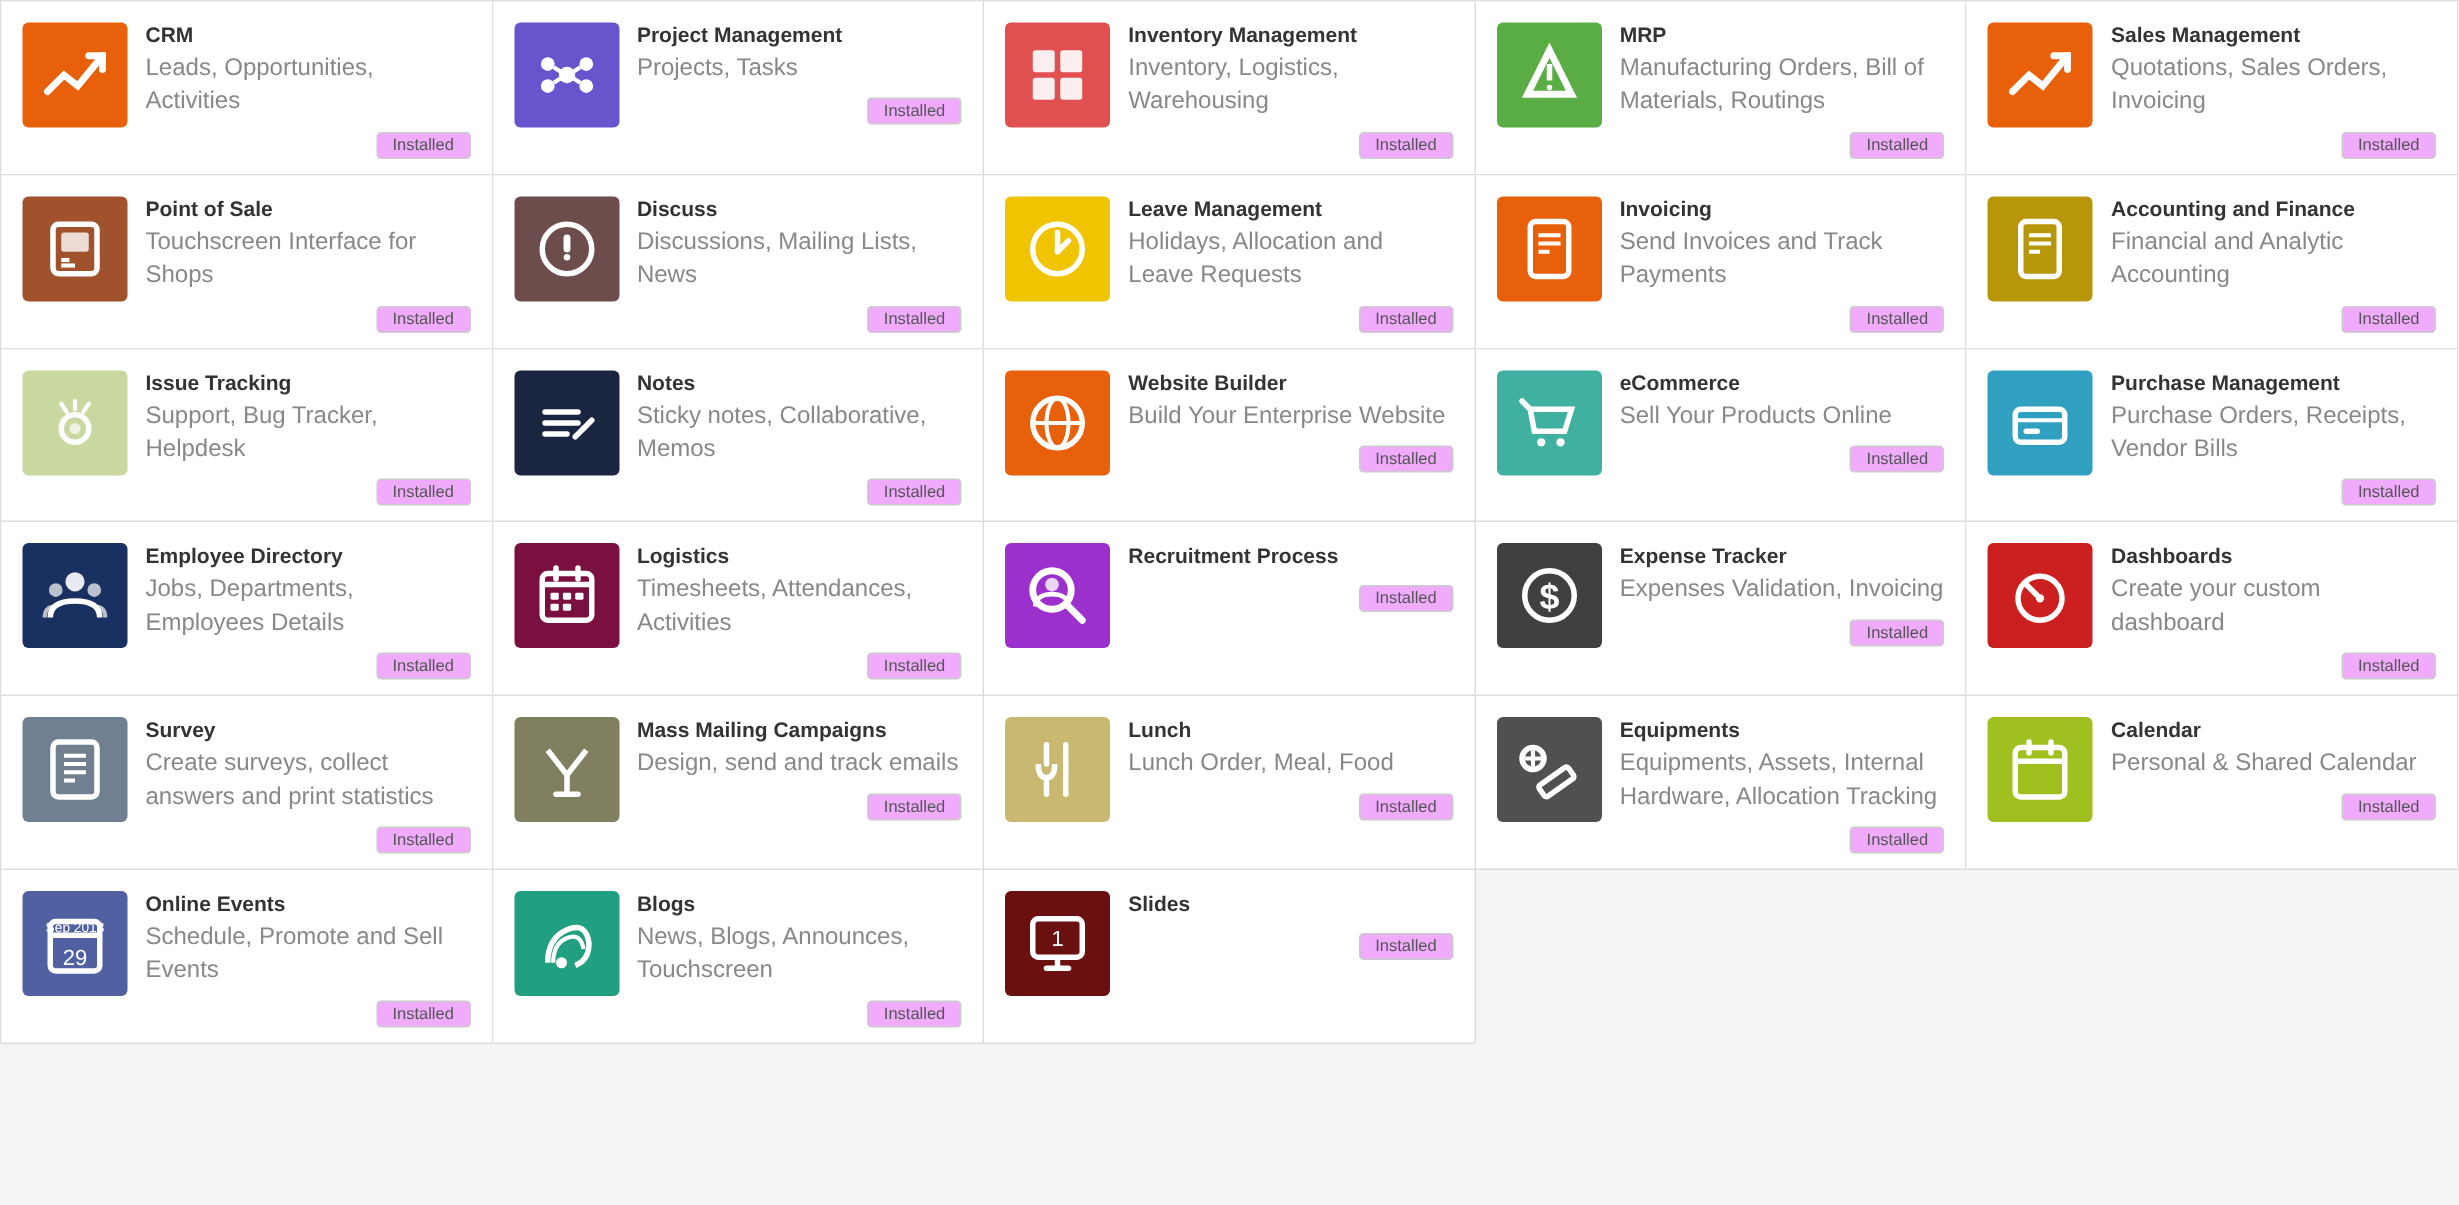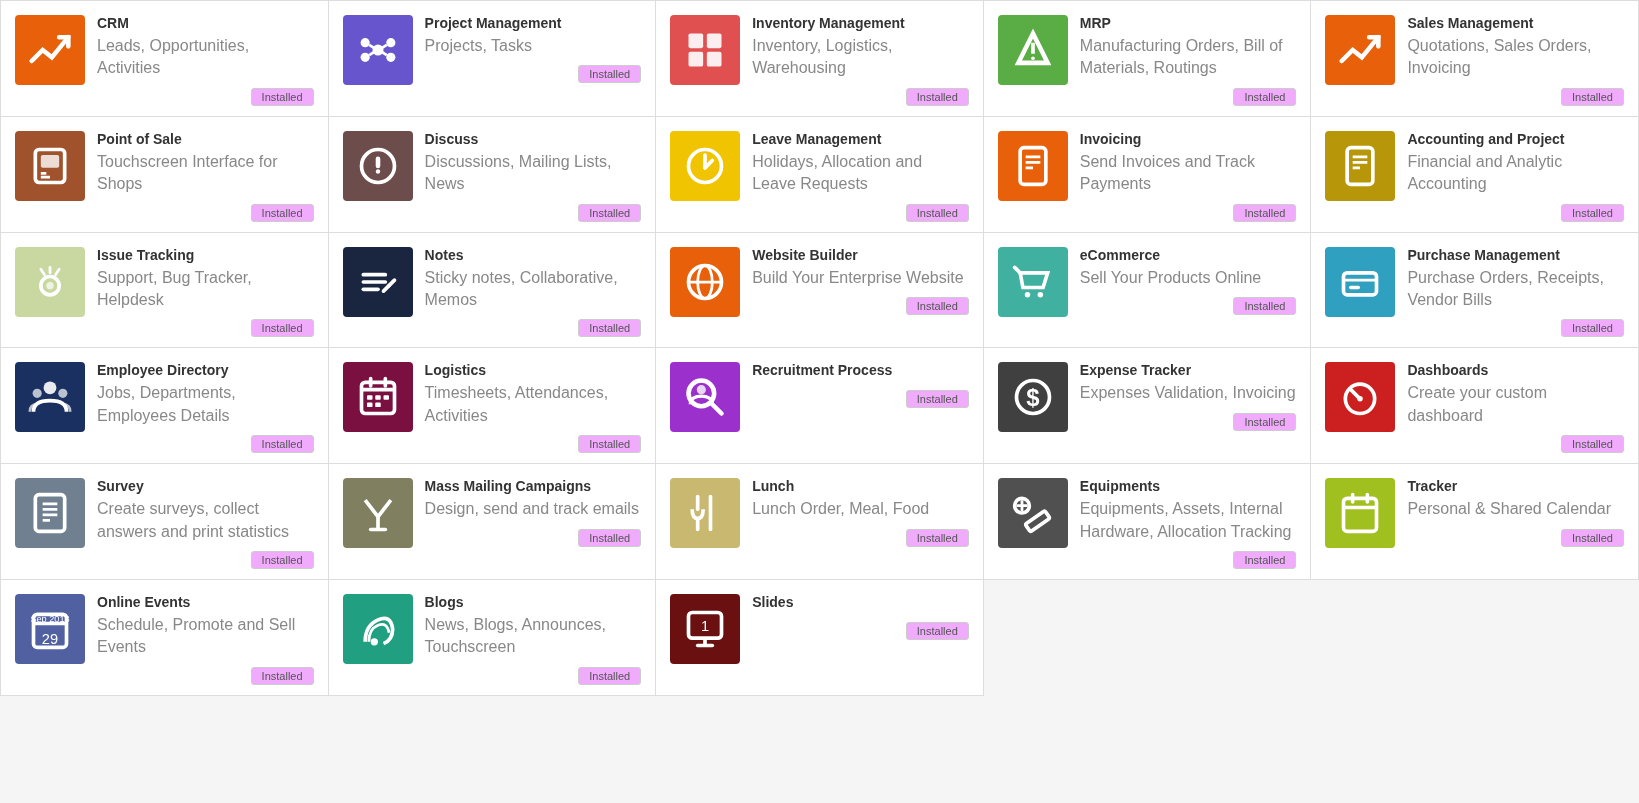--- a/index.html
+++ b/index.html
@@ -212,21 +212,21 @@
     <div class="app-card">
     <div class="app-icon" style="background:#b8960a">
       <svg viewBox="0 0 24 24">
           <rect x="5" y="2" width="14" height="20" rx="2" fill="none" stroke="white" stroke-width="2"></rect>
           <line x1="8" y1="7" x2="16" y2="7" stroke="white" stroke-width="1.5"></line>
           <line x1="8" y1="10" x2="16" y2="10" stroke="white" stroke-width="1.5"></line>
           <line x1="8" y1="13" x2="12" y2="13" stroke="white" stroke-width="1.5"></line>
         </svg>
     </div>
     <div class="app-info">
-      <div class="app-title">Accounting and Project</div>
+      <div class="app-title">Accounting and Finance</div>
       <div class="app-desc">Financial and Analytic Accounting</div>
       <button class="installed-btn">Installed</button>
     </div>
   </div>
     <div class="app-card">
     <div class="app-icon" style="background:#c8d8a0">
       <svg viewBox="0 0 24 24">
           <ellipse cx="12" cy="14" rx="5" ry="5" fill="none" stroke="white" stroke-width="2"></ellipse>
           <line x1="9" y1="8" x2="7" y2="5" stroke="white" stroke-width="1.5" stroke-linecap="round"></line>
           <line x1="12" y1="7" x2="12" y2="4" stroke="white" stroke-width="1.5" stroke-linecap="round"></line>
@@ -440,21 +440,21 @@
     <div class="app-card">
     <div class="app-icon" style="background:#a0c020">
       <svg viewBox="0 0 24 24">
           <rect x="3" y="4" width="18" height="18" rx="2" fill="none" stroke="white" stroke-width="2"></rect>
           <line x1="3" y1="9" x2="21" y2="9" stroke="white" stroke-width="2"></line>
           <line x1="8" y1="2" x2="8" y2="6" stroke="white" stroke-width="2" stroke-linecap="round"></line>
           <line x1="16" y1="2" x2="16" y2="6" stroke="white" stroke-width="2" stroke-linecap="round"></line>
         </svg>
     </div>
     <div class="app-info">
-      <div class="app-title">Tracker</div>
+      <div class="app-title">Calendar</div>
       <div class="app-desc">Personal &amp; Shared Calendar</div>
       <button class="installed-btn">Installed</button>
     </div>
   </div>
     <div class="app-card">
     <div class="app-icon" style="background:#5060a0">
       <svg viewBox="0 0 24 24">
           <rect x="3" y="4" width="18" height="18" rx="2" fill="none" stroke="white" stroke-width="2"></rect>
           <line x1="3" y1="9" x2="21" y2="9" stroke="white" stroke-width="2"></line>
           <text x="12" y="20" text-anchor="middle" font-size="8" fill="white" font-family="Arial">29</text>

